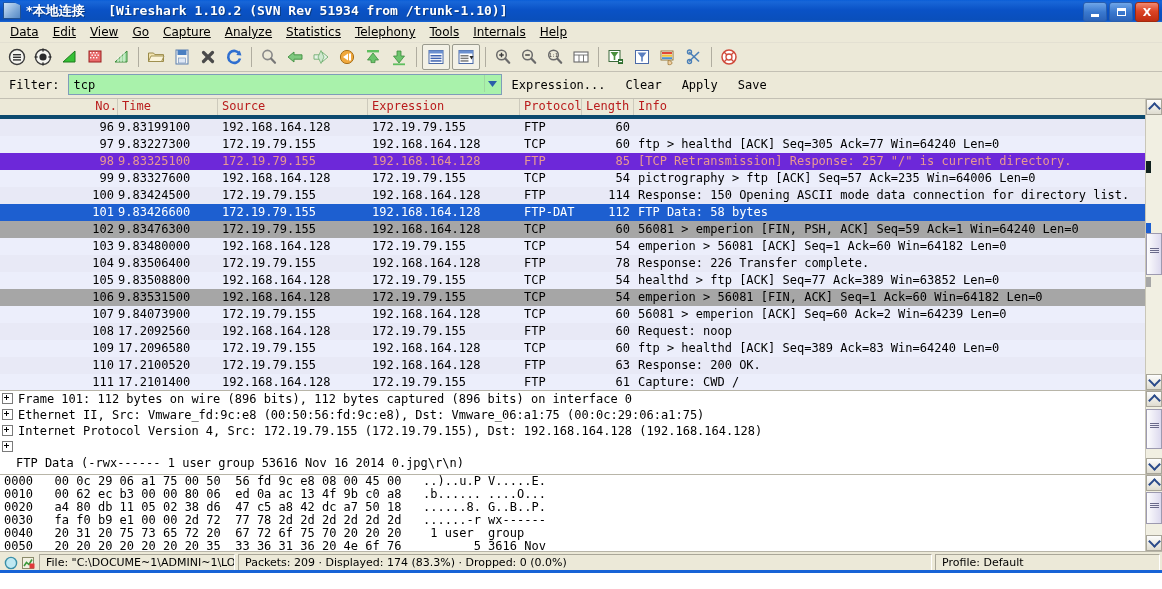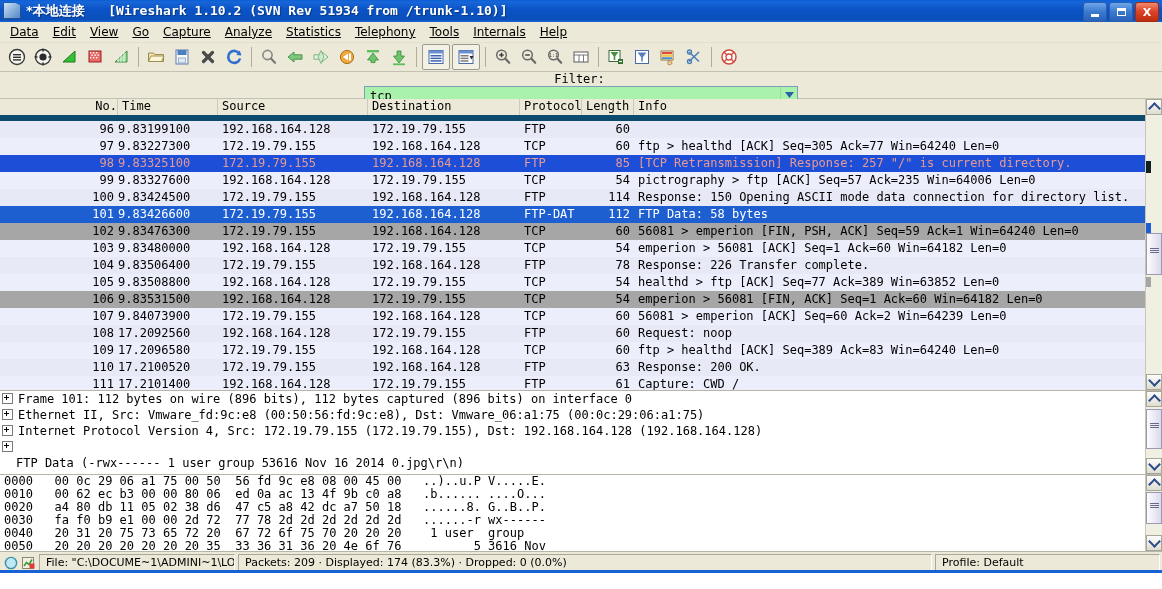--- a/index.html
+++ b/index.html
@@ -34,44 +34,44 @@
   .menu-item u{text-decoration:underline;}
 
   
   .toolbar{height:28px;background:#ece9d8;display:flex;align-items:center;padding:0 4px;
            border-bottom:1px solid #c3c0b4;}
   .tbtn{width:26px;height:24px;display:flex;align-items:center;justify-content:center;flex:0 0 auto;}
   .tbtn.framed{border:1px solid #9a9a8e;background:#f3f1e6;border-radius:2px;margin:0 1px;}
   .tsep{width:1px;height:20px;background:#b0ada0;margin:0 4px;flex:0 0 auto;}
 
   
-  .filterbar{height:26px;background:#ece9d8;display:flex;align-items:center;padding:0 19px;
-             border-bottom:1px solid #c3c0b4;flex-direction:column;}
+  .filterbar{height:26px;background:#ece9d8;display:flex;align-items:center;padding:0 4px;
+             border-bottom:1px solid #c3c0b4;}
   .flabel{font-family:"DejaVu Sans Mono","Liberation Mono",monospace;font-size:12px;color:#000;
           padding:0 8px 0 5px;}
   .fcombo{flex:0 0 auto;width:432px;height:19px;background:#a9f2ab;border:1px solid #7f9db9;
           display:flex;align-items:center;position:relative;}
   .fcombo .val{font-family:"DejaVu Sans Mono","Liberation Mono",monospace;font-size:12px;color:#000;padding-left:5px;}
   .fcaret{position:absolute;right:0;top:0;width:16px;height:17px;background:#a9f2ab;
           display:flex;align-items:center;justify-content:center;border-left:1px solid #9fd8a0;}
   .fbtn{font-family:"DejaVu Sans Mono","Liberation Mono",monospace;font-size:12px;color:#000;padding:0 10px;white-space:nowrap;}
   .fbtn.dis{color:#000000;}
 
   
   .plist{height:292px;background:#fff;position:relative;overflow:hidden;border-bottom:1px solid #b8b5a8;}
   .plist-head{height:16px;background:#ece9d8;display:flex;font-family:"DejaVu Sans Mono","Liberation Mono",monospace;
-              font-size:12px;color:#000000;border-bottom:6px solid #0c4a6e;}
+              font-size:12px;color:#b91c1c;border-bottom:4px solid #0c4a6e;}
   .plist-head div{padding-left:4px;box-sizing:border-box;overflow:hidden;white-space:nowrap;
                   border-right:1px solid #cdcabc;line-height:15px;}
   .rows{position:relative;}
   .prow{height:17px;display:flex;font-family:"DejaVu Sans Mono","Liberation Mono",monospace;font-size:12px;
         line-height:17px;color:#000;background:#e8e9f6;white-space:nowrap;}
   .prow.alt{background:#eceefb;}
   .prow.gray{background:#a6a6a6;color:#000;}
-  .prow.black{background:#1d4ed8;color:#e89a92;}
+  .prow.black{background:#6d28d9;color:#e89a92;}
   .prow.sel{background:#1d5fd0;color:#fff;}
   .prow>div{box-sizing:border-box;overflow:hidden;padding:0 4px;}
   .c-no{width:118px;text-align:right;}
   .c-time{width:100px;text-align:left;padding-left:0 !important;}
   .c-src{width:150px;}
   .c-dst{width:152px;}
   .c-proto{width:62px;}
   .c-len{width:52px;text-align:right;}
   .c-info{flex:1;}
 
@@ -386,21 +386,21 @@
     <div class="fbtn">Clear</div>
     <div class="fbtn dis">Apply</div>
     <div class="fbtn">Save</div>
   </div>
 
   <div class="plist">
     <div class="plist-head">
       <div class="c-no">No.</div>
       <div class="c-time" style="padding-left:4px !important;">Time</div>
       <div class="c-src">Source</div>
-      <div class="c-dst">Destination</div>
+      <div class="c-dst">Expression</div>
       <div class="c-proto">Protocol</div>
       <div class="c-len" style="text-align:left;">Length</div>
       <div class="c-info" style="border-right:none;">Info</div>
     </div>
     <div class="rows" id="packet-rows">
         <div class="prow">
           <div class="c-no">96</div>
           <div class="c-time">9.83199100</div>
           <div class="c-src">192.168.164.128</div>
           <div class="c-dst">172.19.79.155</div>

